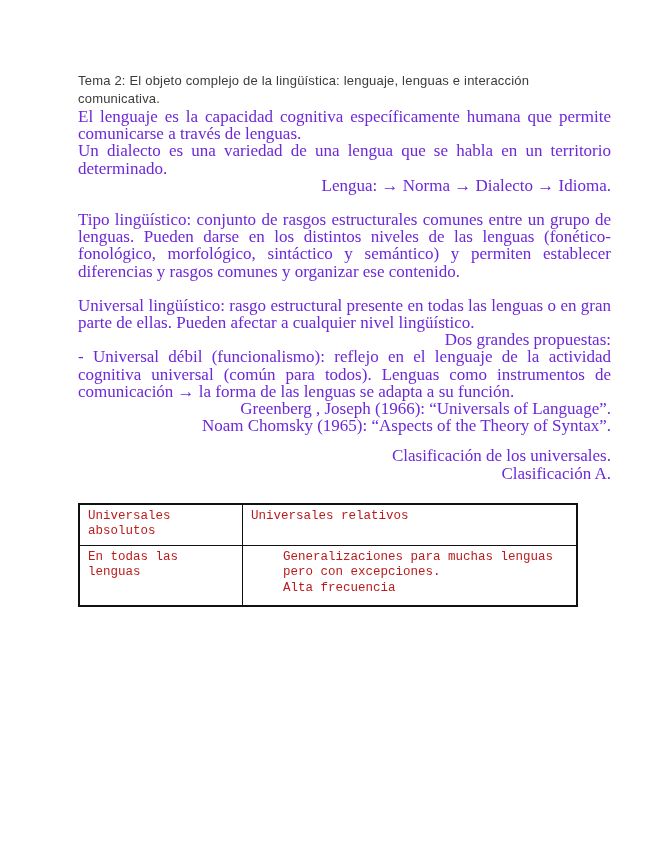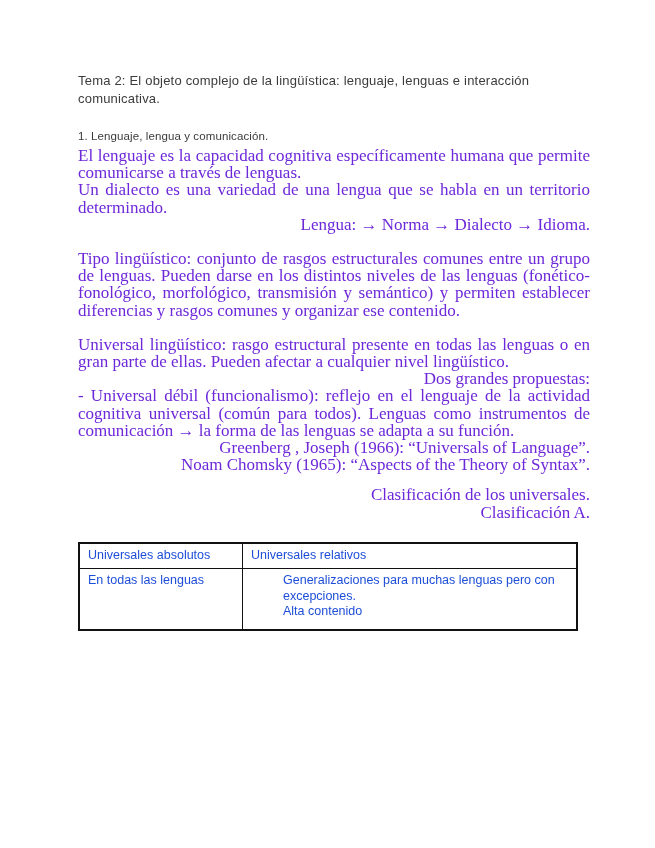--- a/index.html
+++ b/index.html
@@ -11,21 +11,21 @@
     width: 655px;
     height: 848px;
     overflow: hidden;
     position: relative;
   }
   .page {
     box-sizing: border-box;
     width: 655px;
     height: 848px;
     background: #ffffff;
-    padding: 72px 65px 0 78px;
+    padding: 72px 44px 0 78px;
   }
   .doc-title {
     margin: 0;
     font-family: "Liberation Sans", "DejaVu Sans", sans-serif;
     font-size: 13px;
     line-height: 18px;
     font-weight: normal;
     letter-spacing: 0.2px;
     color: #3b3b3b;
   }
@@ -59,51 +59,50 @@
     margin-top: 21px;
     width: 500px;
     border-collapse: collapse;
     border: 2px solid #111111;
     table-layout: fixed;
   }
   table.universals td {
     border: 1px solid #111111;
     vertical-align: top;
     padding: 4px 8px 5px 8px;
-    font-family: Liberation Sans, sans-serif;
+    font-family: Liberation Mono, monospace;
     font-size: 12.5px;
     line-height: 15.5px;
-    color: #1d4ed8;
+    color: #b91c1c;
   }
   td.col-left { width: 146px; }
   tr.data-row td { padding-bottom: 9px; }
   .cell-line { display: block; margin-left: 32px; }
 </style>
 </head>
 <body>
 
 <div class="page">
 
   <h1 class="doc-title">Tema 2: El objeto complejo de la lingüística: lenguaje, lenguas e interacción comunicativa.</h1>
 
-  <h2 class="section-heading">1. Lenguaje, lengua y comunicación.</h2>
 
   <div class="body-text">
 
     <p>El lenguaje es la capacidad cognitiva específicamente humana que permite comunicarse a través de lenguas.</p>
 
 
 
     <p>Un dialecto es una variedad de una lengua que se habla en un territorio determinado.</p>
 
     <p class="no-justify">Lengua: → Norma → Dialecto → Idioma.</p>
 
     <div class="blank-line"></div>
 
-    <p>Tipo lingüístico: conjunto de rasgos estructurales comunes entre un grupo de lenguas. Pueden darse en los distintos niveles de las lenguas (fonético-fonológico, morfológico, transmisión y semántico) y permiten establecer diferencias y rasgos comunes y organizar ese contenido.</p>
+    <p>Tipo lingüístico: conjunto de rasgos estructurales comunes entre un grupo de lenguas. Pueden darse en los distintos niveles de las lenguas (fonético-fonológico, morfológico, sintáctico y semántico) y permiten establecer diferencias y rasgos comunes y organizar ese contenido.</p>
 
     <div class="blank-line"></div>
 
     <p>Universal lingüístico: rasgo estructural presente en todas las lenguas o en gran parte de ellas. Pueden afectar a cualquier nivel lingüístico.</p>
 
     <p class="no-justify">Dos grandes propuestas:</p>
 
     <p>- Universal débil (funcionalismo): reflejo en el lenguaje de la actividad cognitiva universal (común para todos). Lenguas como instrumentos de comunicación → la forma de las lenguas se adapta a su función.</p>
 
     <p class="no-justify">Greenberg , Joseph (1966): “Universals of Language”.</p>
@@ -121,20 +120,20 @@
     <table class="universals">
       <tbody>
         <tr class="header-row">
           <td class="col-left">Universales absolutos</td>
           <td>Universales relativos</td>
         </tr>
         <tr class="data-row">
           <td class="col-left">En todas las lenguas</td>
           <td>
             <span class="cell-line">Generalizaciones para muchas lenguas pero con excepciones.</span>
-            <span class="cell-line">Alta contenido</span>
+            <span class="cell-line">Alta frecuencia</span>
           </td>
         </tr>
       </tbody>
     </table>
 
   </div>
 </div>
 
 </body></html>

